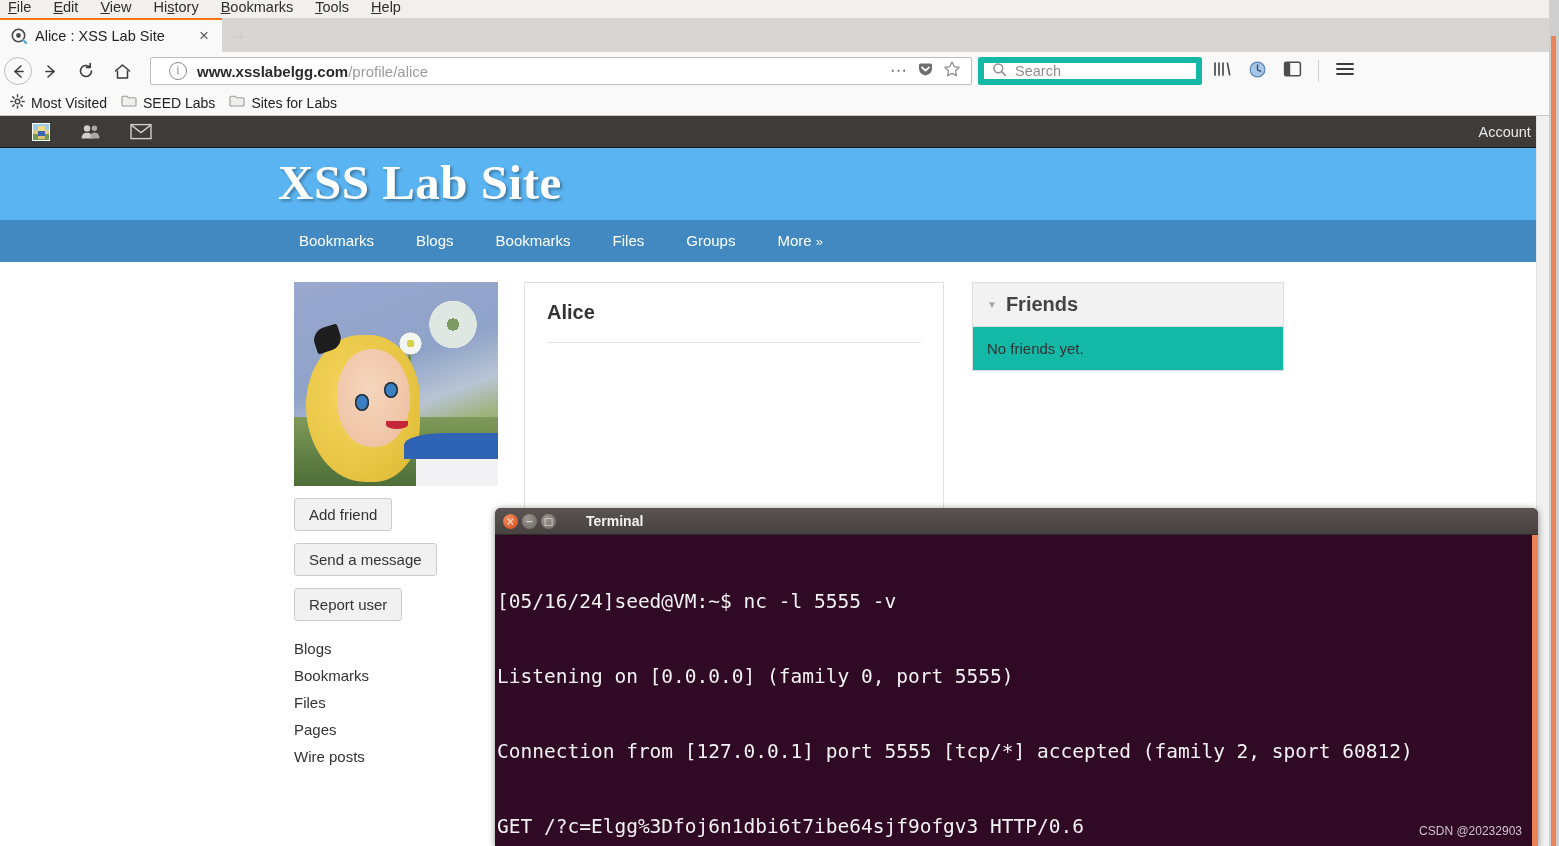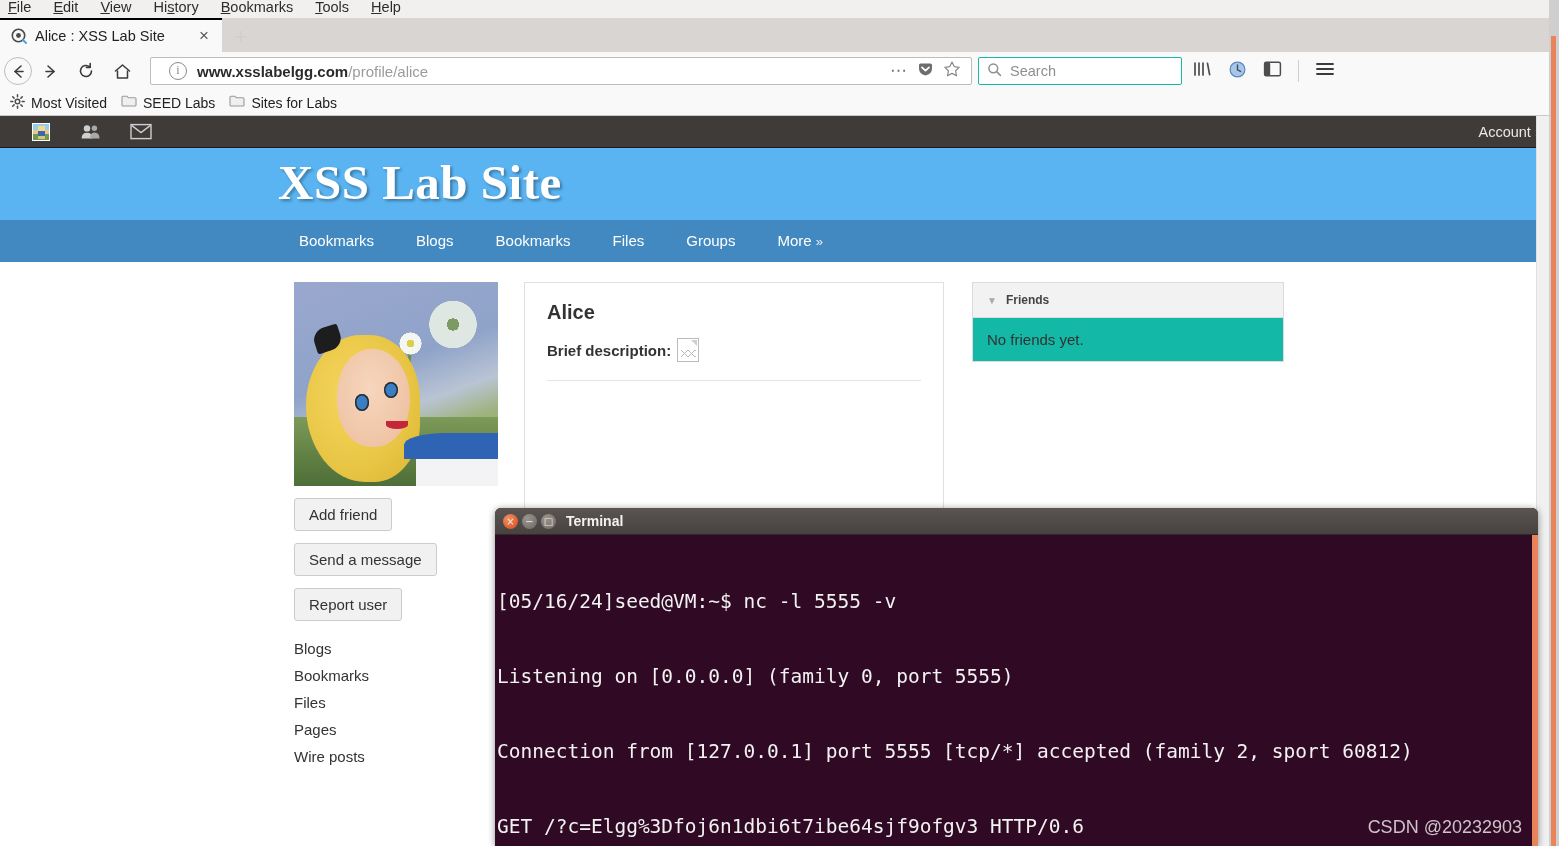--- a/index.html
+++ b/index.html
@@ -22,21 +22,21 @@
     position: relative; top: -2px; white-space: nowrap;
   }
   .menubar .mi u { text-decoration: underline; text-underline-offset: 1px; }
 
   .tabstrip {
     position: absolute; top: 18px; left: 0; width: 1559px; height: 34px;
     background: #d8d5d2;
   }
   .tab-active {
     position: absolute; left: 0; top: 0; width: 222px; height: 34px;
-    background: #f9f9f9; border-top: 2px solid #000000;
+    background: #f9f9f9; border-top: 2px solid #f97316;
     display: flex; align-items: center; padding: 0 8px 0 10px;
   }
   .tab-fav {
     width: 18px; height: 18px; flex: 0 0 18px; margin-right: 7px;
     position: relative;
   }
   .tab-fav svg { display:block; }
   .tab-title {
     flex: 1; font-size: 14.5px; color: #222; white-space: nowrap;
     overflow: hidden; text-overflow: ellipsis;
@@ -72,21 +72,21 @@
   .url-info {
     width: 18px; height: 18px; border: 1.4px solid #8a8a8a; border-radius: 50%;
     color: #8a8a8a; font-size: 12px; line-height: 15px; text-align: center;
     font-family: "Liberation Serif", serif; margin: 0 10px 0 12px; flex: 0 0 18px;
   }
   .url-text { font-size: 15px; color: #9b9b9b; white-space: nowrap; text-align: center; }
   .url-text b { color: #2b2b2b; font-weight: 700; }
   .url-icons { display: flex; align-items: center; gap: 9px; margin-left: auto;
     padding-right: 4px; color: #6d6d6d; }
   .searchbar {
-    width: 204px; height: 28px; background: #fff; border: 1px solid #14b8a6;
+    width: 224px; height: 28px; background: #fff; border: 6px solid #14b8a6;
     border-radius: 2px; display: flex; align-items: center; padding: 0 8px;
     margin-right: 10px;
   }
   .search-ph { font-size: 14.5px; color: #8f8f8f; margin-left: 8px; }
   .chrome-icons { display: flex; align-items: center; gap: 16px; padding-right: 13px; color: #4d4d4d; }
   .chrome-sep { width: 1px; height: 22px; background: #cfcfcf; }
 
   .bookmarkbar {
     position: absolute; top: 90px; left: 0; width: 1559px; height: 26px;
     background: #f9f9f9; border-bottom: 1px solid #c9c9c9;
@@ -179,21 +179,21 @@
     background-size: 7px 7px;
   }
   .brief-rule { height: 1px; background: #e4e4e4; margin-top: 18px; }
   .col-right { width: 312px; margin-left: 28px; }
   .panel { border: 1px solid #dcdcdc; }
   .panel-head {
     background: #f2f2f2; padding: 10px 14px; border-bottom: 1px solid #dcdcdc;
     display: flex; align-items: center; gap: 9px;
   }
   .panel-head .tri { color: #a9a9a9; font-size: 10px; }
-  .panel-title { font-size: 12px; font-weight: 700; color: #444; }
+  .panel-title { font-size: 20px; font-weight: 700; color: #444; }
   .panel-body { padding: 13px 14px; font-size: 15px; color: #333; background: #14b8a6; }
 
   .page-scrollbar {
     position: absolute; right: 10px; top: 116px; width: 13px; height: 730px;
     background: #f0f0f0; border-left: 1px solid #e0e0e0;
   }
   .win-edge-right {
     position: absolute; right: 0; top: 0; width: 10px; height: 846px;
     background: #cfcfcf;
   }
@@ -216,36 +216,36 @@
   .tbtn { width: 15px; height: 15px; border-radius: 50%; margin-right: 4px;
     position: relative; }
   .tbtn.close { background: radial-gradient(circle at 35% 30%, #f09060, #d8481a); }
   .tbtn.min { background: radial-gradient(circle at 35% 30%, #9a948f, #6e6863); }
   .tbtn.max { background: radial-gradient(circle at 35% 30%, #9a948f, #6e6863); }
   .tbtn span {
     position: absolute; inset: 0; color: #f3e9e4; font-size: 10px;
     line-height: 15px; text-align: center; font-family: "DejaVu Sans", sans-serif;
   }
   .term-title {
-    margin-left: 6px; color: #f2f2f2; font-size: 14px; font-weight: 700;
+    margin-left: 26px; color: #f2f2f2; font-size: 14px; font-weight: 700;
   }
   .term-body {
     padding: 4px 6px 0 2px; color: #f2f2f2;
     font-family: "DejaVu Sans Mono", "Liberation Mono", monospace;
     font-size: 19.5px; line-height: 25px; white-space: pre-wrap;
     word-break: break-all; height: 311px; overflow: hidden;
   }
   .term-line { display: block; }
   .term-scroll {
     position: absolute; right: 0; top: 27px; width: 6px; height: 311px;
     background: #e8835a;
   }
   .watermark {
     position: absolute; right: 16px; bottom: 8px; color: #cfc3cb;
-    font-size: 18px; font-family: "Liberation Sans", sans-serif;
+    font-size: 12px; font-family: "Liberation Sans", sans-serif;
   }
 
   
   .alice-art { position: absolute; inset: 0; }
   .a-sky { position: absolute; inset: 0;
     background: linear-gradient(160deg, #9aa7cf 0%, #8fa3c9 42%, #b9c4d4 60%, #9fb37e 72%, #86a35f 100%); }
   .a-grass { position: absolute; left: 0; bottom: 0; width: 100%; height: 34%;
     background: linear-gradient(180deg, #7e9a59 0%, #5f7f43 60%, #4d6e38 100%); }
   .a-hair { position: absolute; left: 6%; top: 26%; width: 56%; height: 72%;
     background: radial-gradient(ellipse at 40% 40%, #f5d65e 0%, #e8c544 60%, #d9b431 100%);
@@ -498,24 +498,20 @@
           <a href="#">Blogs</a>
           <a href="#">Bookmarks</a>
           <a href="#">Files</a>
           <a href="#">Pages</a>
           <a href="#">Wire posts</a>
         </div>
       </div>
 
       <div class="col-mid">
         <div class="profile-name">Alice</div>
-        <div class="brief-row">
-          <span class="brief-label">Brief description:</span>
-          <span class="broken-img"></span>
-        </div>
         <div class="brief-rule"></div>
       </div>
 
       <div class="col-right">
         <div class="panel">
           <div class="panel-head">
             <span class="tri">▼</span>
             <span class="panel-title">Friends</span>
           </div>
           <div class="panel-body">No friends yet.</div>

